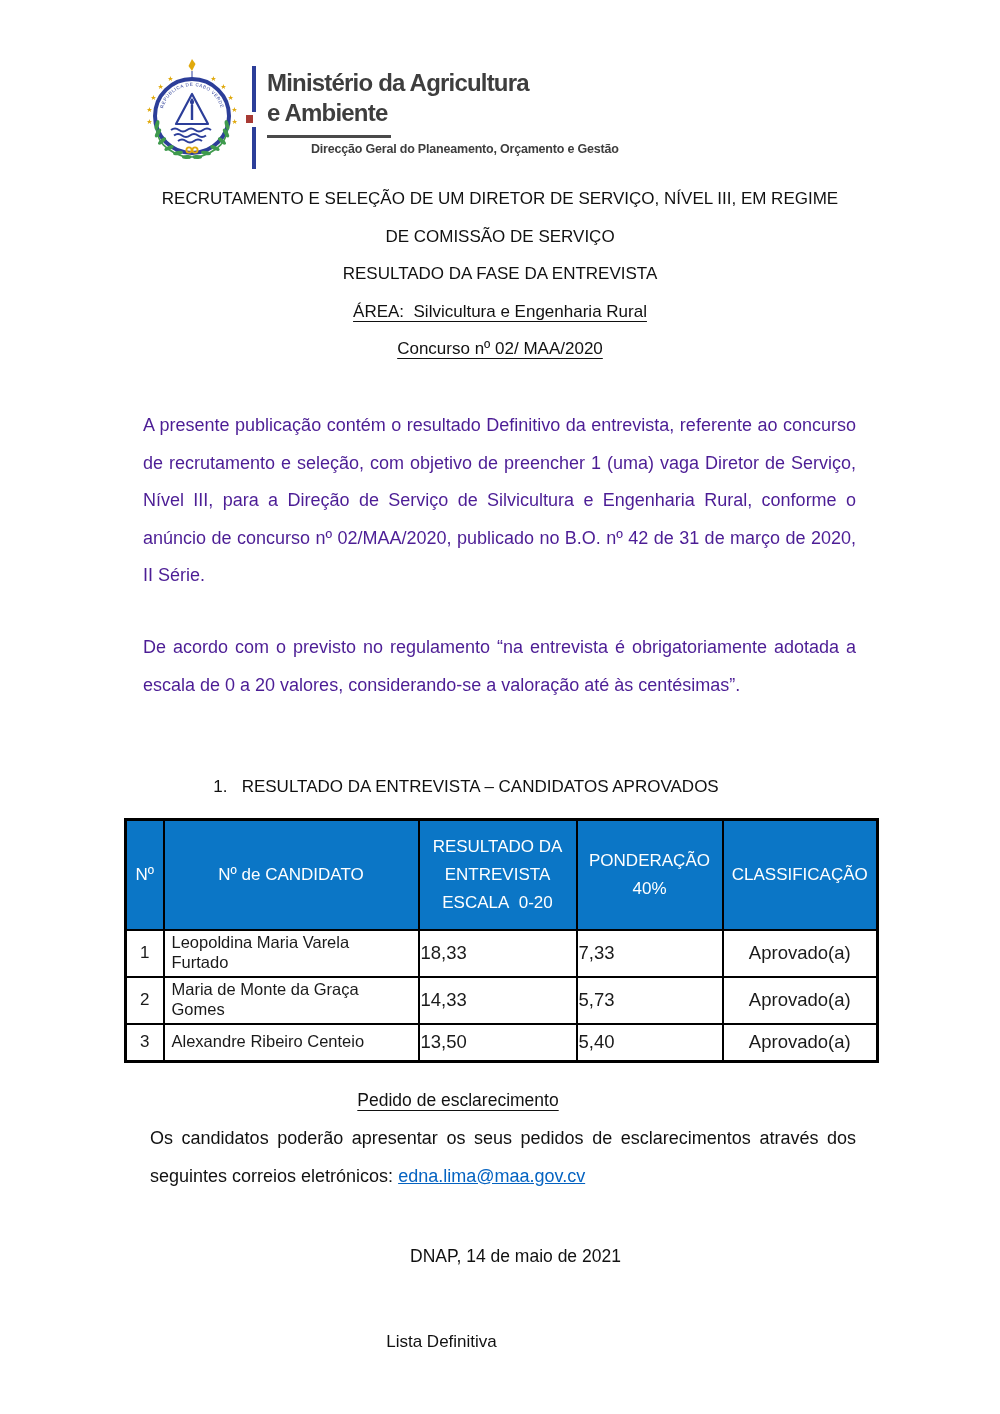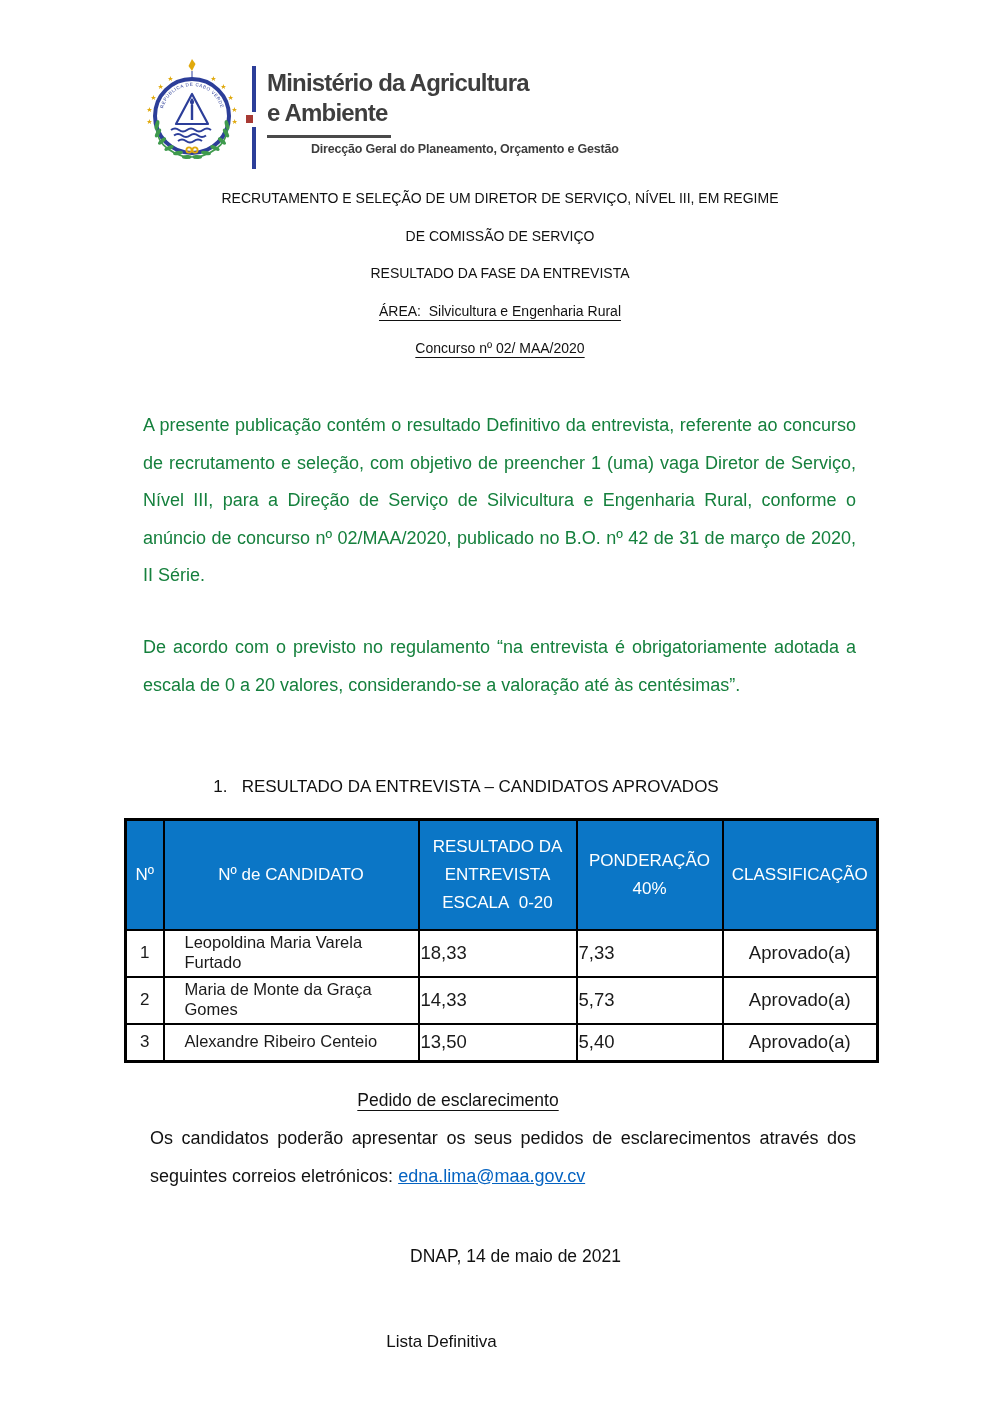--- a/index.html
+++ b/index.html
@@ -17,46 +17,46 @@
   .logo-divider .seg.top { top:8px; height:46px; }
   .logo-divider .seg.bottom { top:69px; height:42px; }
   .logo-divider .dot { position:absolute; left:-6px; top:57px; width:7px; height:8px; background:#a83a34; }
   .logo-text { margin-left:10px; padding-top:10px; color:#3e3e3e; }
   .ministry-line { font-size:24px; font-weight:bold; line-height:30px; letter-spacing:-0.8px; }
   .logo-rule { width:124px; height:3px; background:#4a4a4a; margin:7px 0 4px 0; }
   .dept-line { font-size:12.5px; font-weight:bold; letter-spacing:-0.2px;padding-left:44px; }
 
   
   .title-block { position:absolute; top:180px; left:0; width:1000px; text-align:center; }
-  .title-block p { margin:0; font-size:14px; line-height:37.5px; color:#111; }
+  .title-block p { margin:0; font-size:17px; line-height:37.5px; color:#111; }
   .u { text-decoration:underline; text-underline-offset:4px; }
 
   
   .par { position:absolute; left:143px; width:713px; margin:0; font-size:18px;
-         line-height:37.5px; text-align:justify; color:#15803d; }
+         line-height:37.5px; text-align:justify; color:#4c1d95; }
   .par-intro { top:407px; }
   .par-reg { top:629px; }
 
   .section-heading { position:absolute; top:768px; left:0; width:932px; margin:0;
                      text-align:center; font-size:17px; line-height:37px; color:#111; }
 
   
   .results-table { position:absolute; top:818px; left:124px; border-collapse:collapse;
                    table-layout:fixed; width:752px; border:3px solid #000; }
   .results-table th {
     background:#0b76c6; color:#ffffff; font-weight:normal; font-size:17px;
     border:2px solid #000; text-align:center; vertical-align:middle;
     line-height:1.65; padding:2px;
   }
   .results-table thead tr { height:110px; }
   .results-table td { border:2px solid #000; vertical-align:middle; background:#fff; }
   .row-h2 { height:47px; }
   .row-h1 { height:38px; }
   .cell-num   { text-align:center; font-size:17px; }
-  .cell-name  { text-align:left; font-size:16.5px; padding-left:20px; line-height:1.2; }
+  .cell-name  { text-align:left; font-size:16.5px; padding-left:7px; line-height:1.2; }
   .cell-score { text-align:left; font-size:18.5px; }
   .cell-class { text-align:center; font-size:18.5px; }
 
   
   .clar-heading { position:absolute; top:1082px; left:0; width:916px; margin:0;
                   text-align:center; font-size:17.5px; line-height:37px;
                   text-decoration:underline; text-underline-offset:4px; color:#111; }
   .clar-par { position:absolute; top:1120px; left:150px; width:706px; margin:0;
               font-size:18px; line-height:37.5px; text-align:justify; color:#111; }
   .email-link { color:#0563c1; text-decoration:underline; cursor:pointer; }

